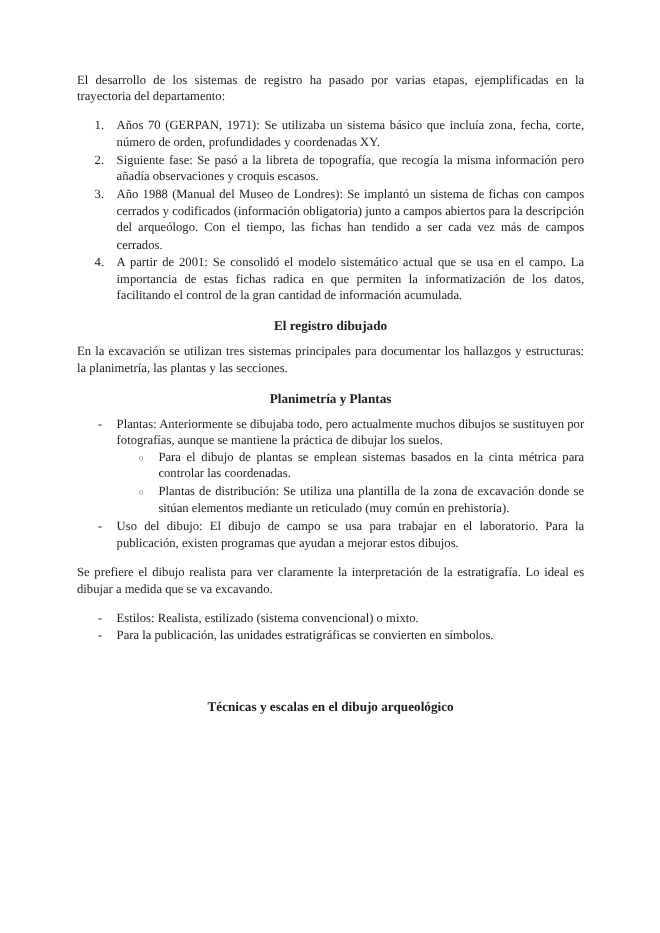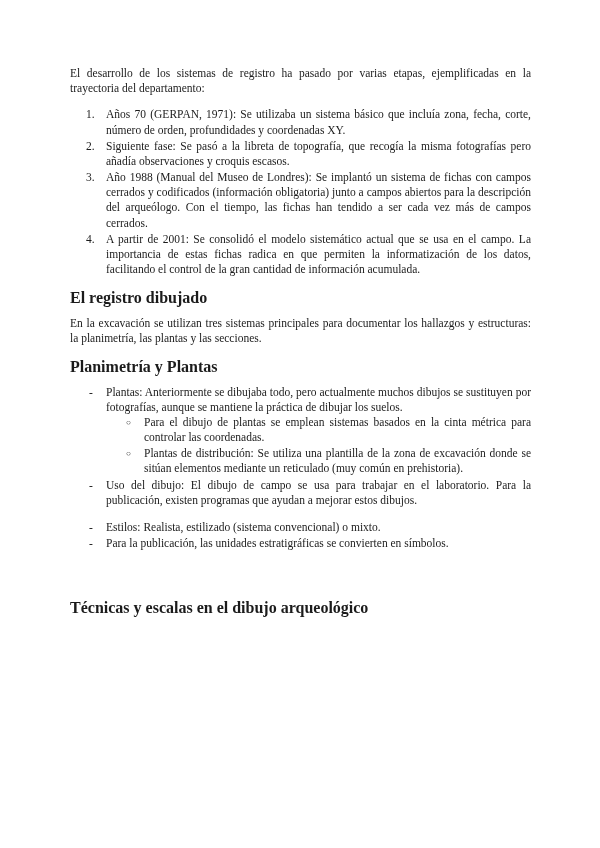--- a/index.html
+++ b/index.html
@@ -18,24 +18,24 @@
     padding: 66px 69px 0 70px;
   }
   p, li {
     font-size: 11.5px;
     line-height: 1.32;
     text-align: justify;
     margin: 0;
   }
   .para { margin: 0 0 11px 0; }
   h2 {
-    font-size: 16px;
+    font-size: 12px;
     font-weight: bold;
     margin: 4px 0 9px 0;
-    text-align: left;
+    text-align: center;
   }
   
   ol.etapas {
     list-style: none;
     counter-reset: n;
     margin: 0 0 12px 0;
     padding: 0 0 0 36px;
   }
   ol.etapas > li {
     counter-increment: n;
@@ -85,40 +85,41 @@
 </style>
 </head>
 <body>
 
 <div class="page">
 
   <p class="para">El desarrollo de los sistemas de registro ha pasado por varias etapas, ejemplificadas en la trayectoria del departamento:</p>
 
   <ol class="etapas">
     <li>Años 70 (GERPAN, 1971): Se utilizaba un sistema básico que incluía zona, fecha, corte, número de orden, profundidades y coordenadas XY.</li>
-    <li>Siguiente fase: Se pasó a la libreta de topografía, que recogía la misma fotografías pero añadía observaciones y croquis escasos.</li>
+    <li>Siguiente fase: Se pasó a la libreta de topografía, que recogía la misma información pero añadía observaciones y croquis escasos.</li>
     <li>Año 1988 (Manual del Museo de Londres): Se implantó un sistema de fichas con campos cerrados y codificados (información obligatoria) junto a campos abiertos para la descripción del arqueólogo. Con el tiempo, las fichas han tendido a ser cada vez más de campos cerrados.</li>
     <li>A partir de 2001: Se consolidó el modelo sistemático actual que se usa en el campo. La importancia de estas fichas radica en que permiten la informatización de los datos, facilitando el control de la gran cantidad de información acumulada.</li>
   </ol>
 
   <h2>El registro dibujado</h2>
   <p class="para">En la excavación se utilizan tres sistemas principales para documentar los hallazgos y estructuras: la planimetría, las plantas y las secciones.</p>
 
   <h2>Planimetría y Plantas</h2>
   <ul class="dash">
     <li>
       <span>Plantas: Anteriormente se dibujaba todo, pero actualmente muchos dibujos se sustituyen por fotografías, aunque se mantiene la práctica de dibujar los suelos.</span>
       <ul class="sub">
         <li>Para el dibujo de plantas se emplean sistemas basados en la cinta métrica para controlar las coordenadas.</li>
         <li>Plantas de distribución: Se utiliza una plantilla de la zona de excavación donde se sitúan elementos mediante un reticulado (muy común en prehistoria).</li>
       </ul>
     </li>
     <li>Uso del dibujo: El dibujo de campo se usa para trabajar en el laboratorio. Para la publicación, existen programas que ayudan a mejorar estos dibujos.</li>
   </ul>
 
+  <p class="para">Se prefiere el dibujo realista para ver claramente la interpretación de la estratigrafía. Lo ideal es dibujar a medida que se va excavando.</p>
 
   <ul class="dash">
     <li>Estilos: Realista, estilizado (sistema convencional) o mixto.</li>
     <li>Para la publicación, las unidades estratigráficas se convierten en símbolos.</li>
   </ul>
 
   <h2 class="final-heading">Técnicas y escalas en el dibujo arqueológico</h2>
 
 </div>
 

